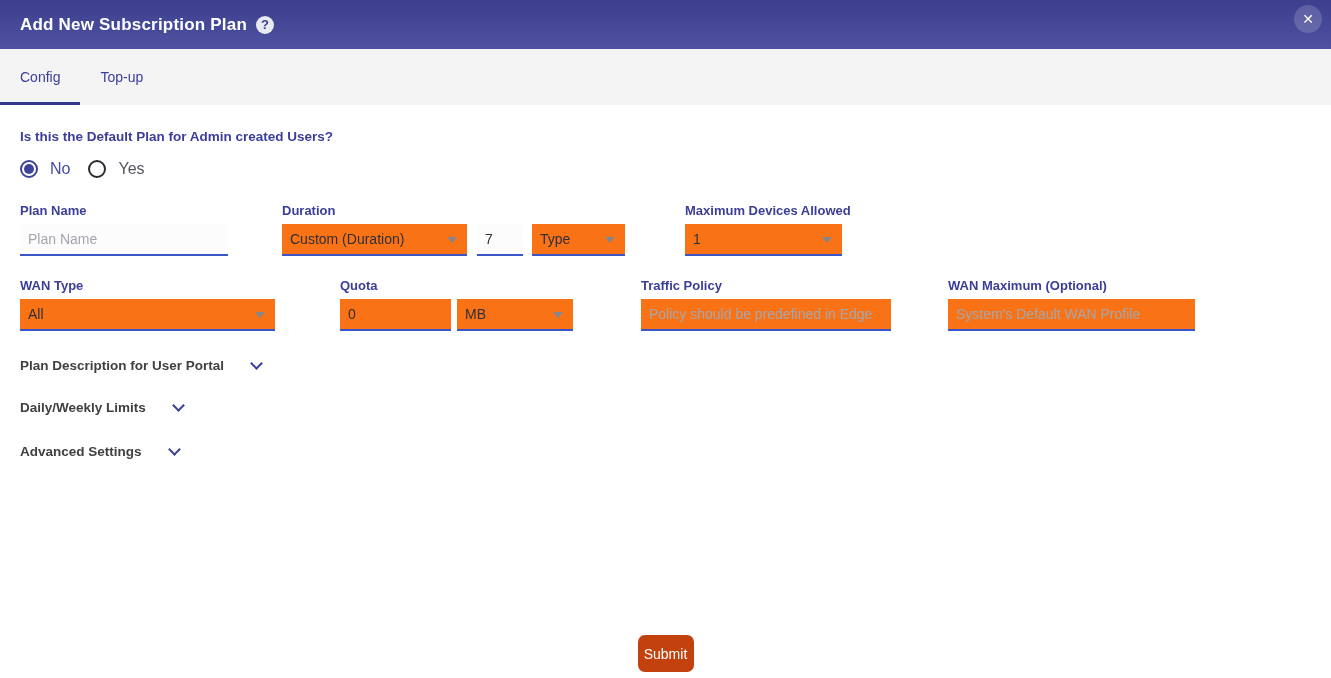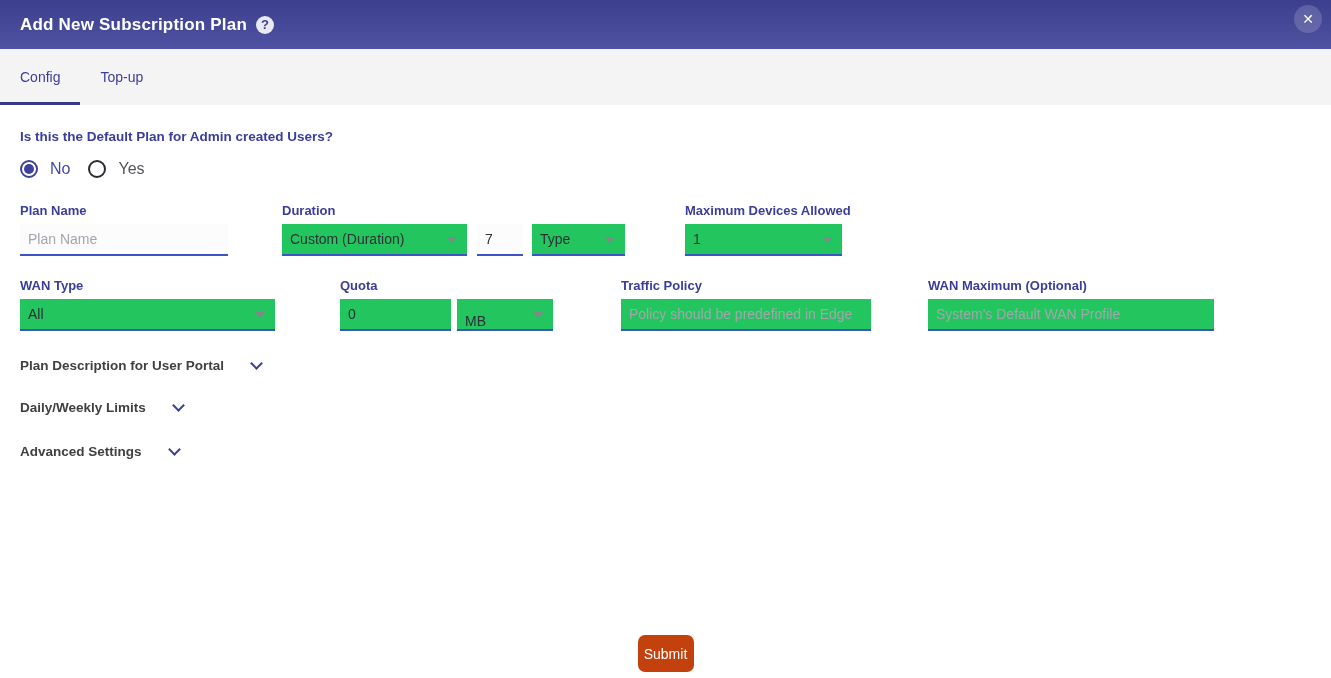--- a/index.html
+++ b/index.html
@@ -36,21 +36,21 @@
                   right:2px; bottom:2px; border-radius:50%; background:#3d429b; }
   .radio-label { font-size:16px; color:#55555e; }
   .radio-opt.selected .radio-label { color:#4449a5; }
 
   .form-row { display:flex; align-items:flex-start;gap:45px; }
   .row1 { margin-top:24px; }
   .row2 { margin-top:22px; }
   .flabel { color:#3b3e99; font-weight:700; font-size:13px; margin-bottom:6px; white-space:nowrap; }
   .controls { display:flex; }
 
-  .ctl, .select { height:32px; border:none; border-bottom:2px solid #3c55c6; background:#22c55e;
+  .ctl, .select { height:32px; border:none; border-bottom:2px solid #3c55c6; background:#f97316;
                   font-size:14px; color:#2f2f36; font-family:inherit; }
   input.ctl { outline:none; padding:0 8px; width:100%; }
   input.ctl.white { background:#fcfcfd; }
   input.ctl::placeholder { color:#a4a6ad; opacity:1; }
   .select { display:flex; align-items:center; padding:0 26px 0 8px; position:relative; cursor:pointer;
             white-space:nowrap; }
   .caret { position:absolute; right:10px; top:50%; margin-top:-2px; width:0; height:0;
            border-left:5px solid transparent; border-right:5px solid transparent;
            border-top:6px solid #85868c; }
 
@@ -67,25 +67,25 @@
   
   .g-plan { width:208px; margin-right:9px; }
   .w-duration-type { width:185px; margin-right:10px; }
   .w-duration-val  { width:46px;  margin-right:9px; }
   .w-duration-unit { width:93px; }
   .g-duration { margin-right:15px; }
   .w-max { width:157px; }
   .w-wan { width:255px; }
   .g-wan { margin-right:20px; }
   .w-quota { width:111px; margin-right:6px; }
-  .w-quota-unit { width:96px;align-items:flex-end; }
+  .w-quota-unit { width:116px; }
   .g-quota { margin-right:23px; }
   .w-traffic { width:250px; }
   .g-traffic { margin-right:12px; }
-  .w-profile { width:286px; }
+  .w-profile { width:247px; }
 </style>
 </head>
 <body>
 
 <div class="header">
   <span class="header-title">Add New Subscription Plan</span>
   <span class="help-icon">?</span>
   <span class="close-btn">
       <span>✕</span>
     </span>

